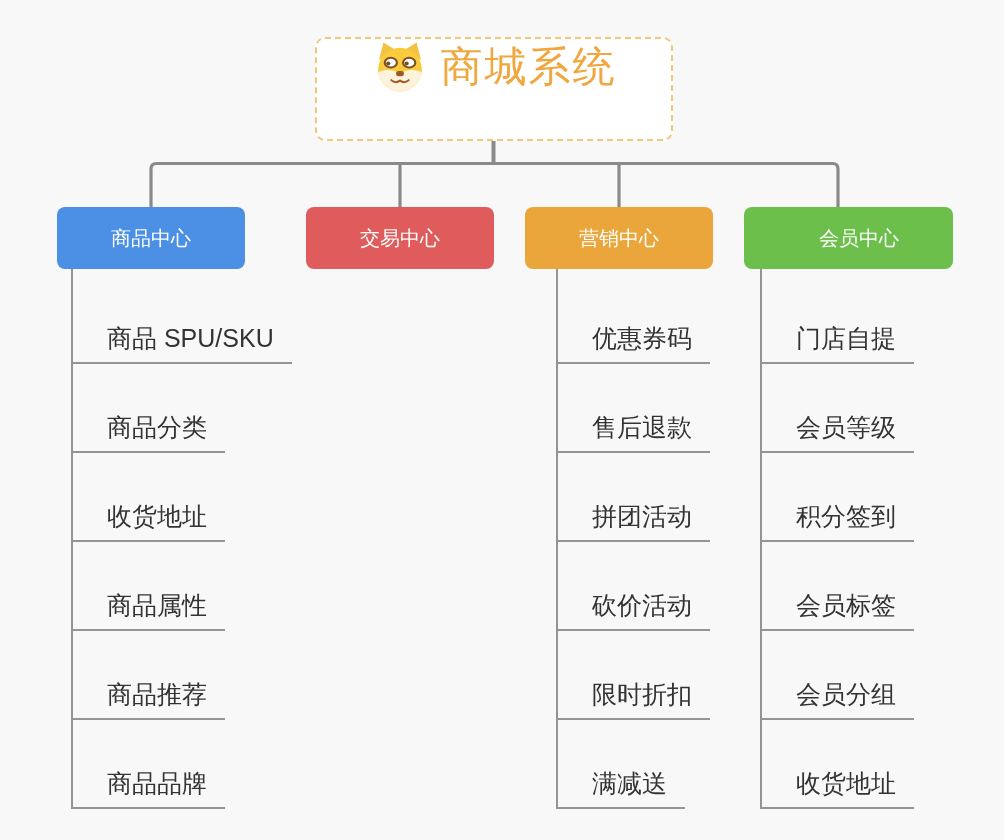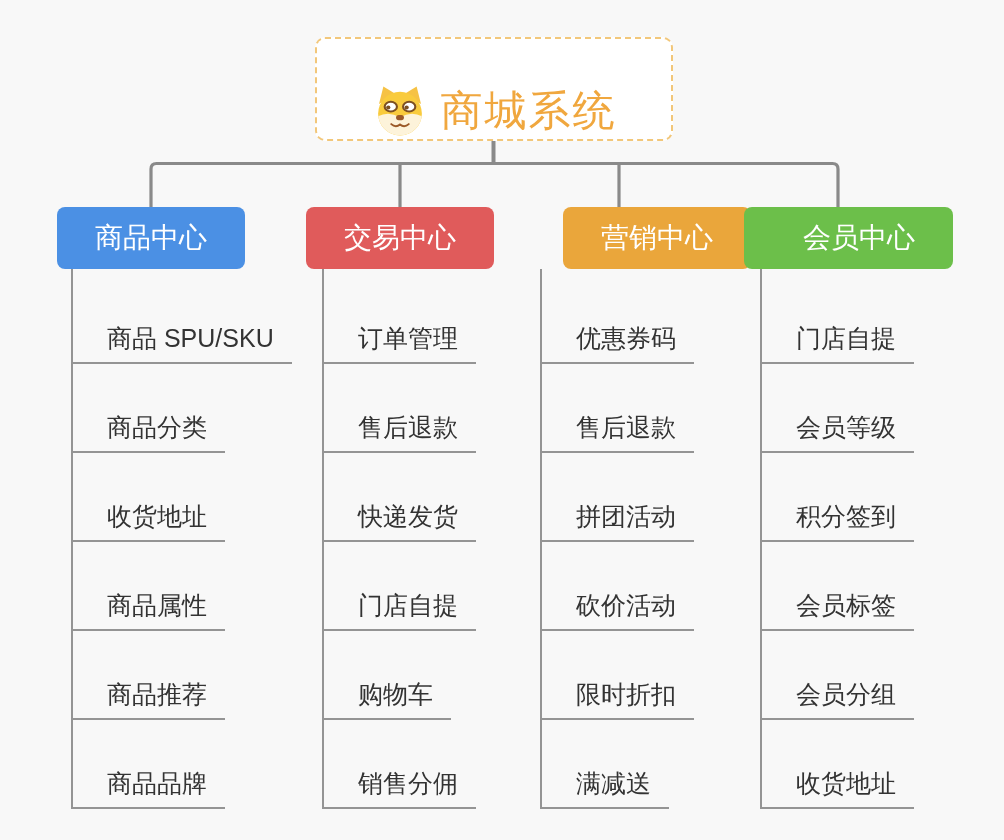--- a/index.html
+++ b/index.html
@@ -4,35 +4,35 @@
 <style>
   html,body{margin:0;padding:0;}
   .canvas{
     position:relative;width:1004px;height:840px;background:#f8f8f8;
     overflow:hidden;font-family:"Liberation Sans","DejaVu Sans",sans-serif;
   }
   .connectors{position:absolute;left:0;top:0;}
   .root-node{
     position:absolute;left:315px;top:37px;width:358px;height:104px;
     box-sizing:border-box;background:#ffffff;border:2px dashed #f2c77a;
-    border-radius:10px;display:flex;align-items:flex-end;justify-content:center;gap:13px;
+    border-radius:10px;display:flex;align-items:flex-start;justify-content:center;gap:13px;
   }
   .root-title{font-size:42px;color:#f0a73e;letter-spacing:2px;white-space:nowrap;}
   .doge{width:56px;height:56px;display:block;}
   .branch{
     position:absolute;top:207px;width:188px;height:62px;border-radius:8px;
-    color:#ffffff;font-size:28px;display:flex;align-items:center;justify-content:center;
+    color:#ffffff;font-size:20px;display:flex;align-items:center;justify-content:center;
     white-space:nowrap;cursor:default;
   }
   .b1{left:57px;}.b2{left:306px;}.b3{left:525px;}.b4{left:744px;}
   .col{
     position:absolute;top:269px;border-left:2px solid #949494;
     display:flex;flex-direction:column;align-items:flex-start;
   }
-  .c1{left:71px;}.c2{left:322px;}.c3{left:540px;}.c4{left:760px;}
+  .c1{left:71px;}.c2{left:322px;}.c3{left:556px;}.c4{left:760px;}
   .item{height:89px;display:flex;align-items:flex-end;}
   .item:first-child{height:95px;}
   .item > span{
     padding:0 18px 7px 34px;border-bottom:2px solid #949494;
     font-size:25px;color:#333333;white-space:nowrap;
   }
 </style>
 </head>
 <body>
 
@@ -61,21 +61,21 @@
       <ellipse cx="42.5" cy="27" rx="7" ry="5.5" fill="#ffffff" stroke="#7c4f21" stroke-width="2.4"></ellipse>
       <circle cx="39.6" cy="28" r="2.4" fill="#7c4f21"></circle>
       <rect x="27.5" y="36.5" width="9" height="6" rx="3" fill="#9c5a28"></rect>
       <path d="M22 47 Q27 51.5 32 47.5 Q37 51.5 42 47" stroke="#9c5a28" stroke-width="2.2" fill="none" stroke-linecap="round"></path>
     </svg>
     <span class="root-title" style="color: rgb(240, 167, 62);">商城系统</span>
   </div>
 
   <div class="branch b1" style="background-color: rgb(75, 144, 228);">商品中心</div>
   <div class="branch b2" style="background-color: rgb(224, 91, 91);">交易中心</div>
-  <div class="branch b3" style="background-color: rgb(234, 166, 59); margin-left: 38px;">营销中心</div>
+  <div class="branch b3" style="background-color: rgb(234, 166, 59);">营销中心</div>
   <div class="branch b4" style="background-color: rgb(108, 191, 74); padding-left: 21px;">会员中心</div>
 
   <div class="col c1">
     <div class="item">
         <span>商品 SPU/SKU</span>
       </div>
     <div class="item">
         <span>商品分类</span>
       </div>
     <div class="item">
@@ -85,40 +85,20 @@
         <span>商品属性</span>
       </div>
     <div class="item">
         <span>商品推荐</span>
       </div>
     <div class="item">
         <span>商品品牌</span>
       </div>
   </div>
 
-  <div class="col c2">
-    <div class="item">
-        <span>订单管理</span>
-      </div>
-    <div class="item">
-        <span>售后退款</span>
-      </div>
-    <div class="item">
-        <span>快递发货</span>
-      </div>
-    <div class="item">
-        <span>门店自提</span>
-      </div>
-    <div class="item">
-        <span>购物车</span>
-      </div>
-    <div class="item">
-        <span>销售分佣</span>
-      </div>
-  </div>
 
   <div class="col c3">
     <div class="item">
         <span>优惠券码</span>
       </div>
     <div class="item">
         <span>售后退款</span>
       </div>
     <div class="item">
         <span>拼团活动</span>

